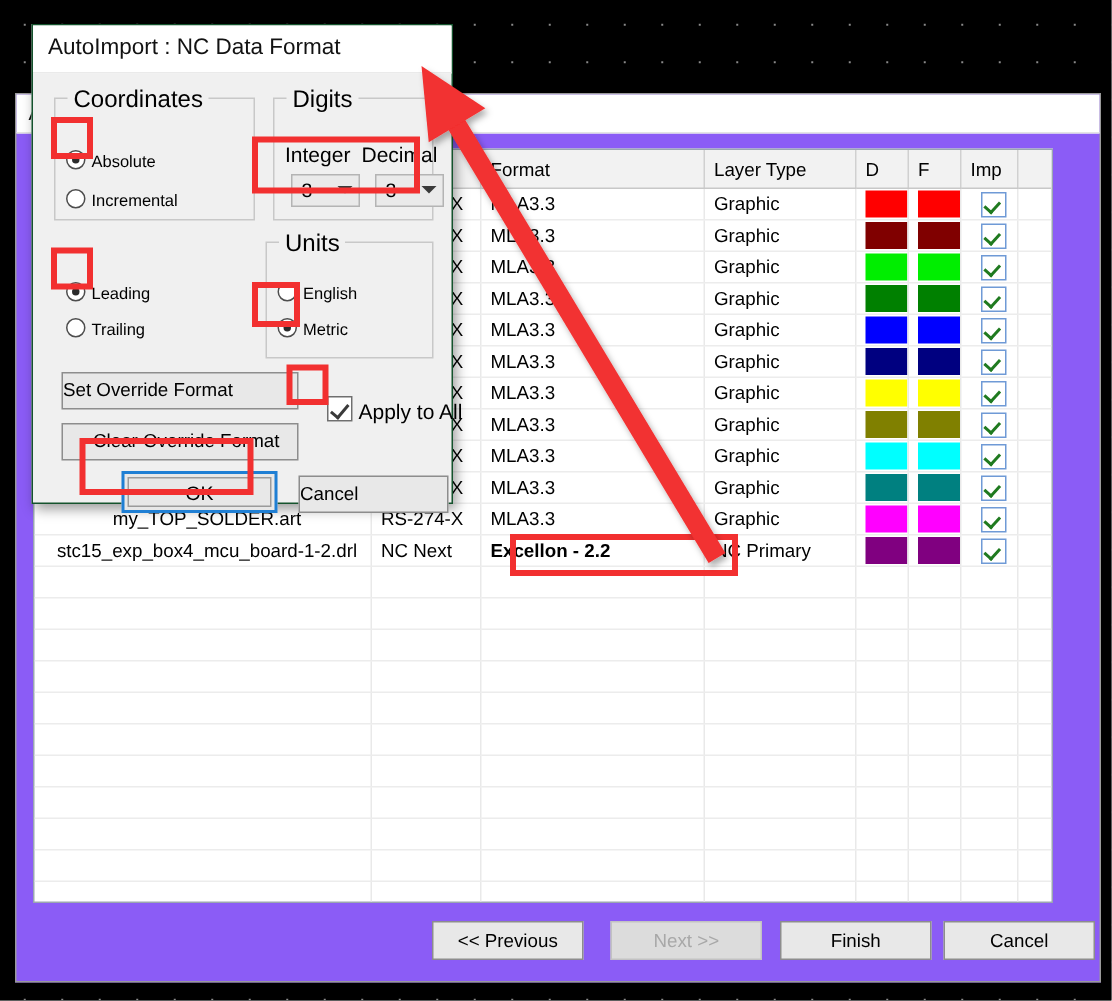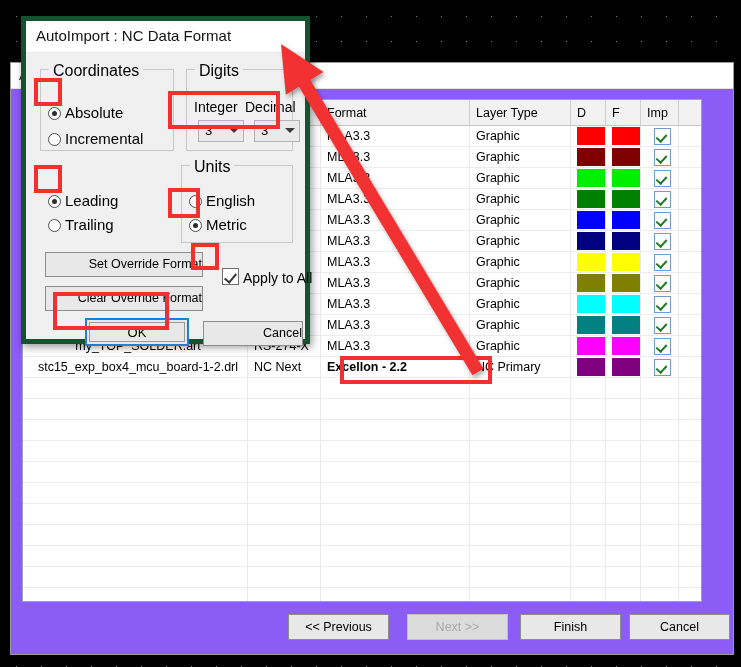--- a/index.html
+++ b/index.html
@@ -114,40 +114,40 @@
   .wbtn.disabled{color:#a8a8a8;background:#dcdcdc;border-color:#c2c2c2;}
   #btn-previous{left:277px;}
   #btn-next{left:396px;}
   #btn-finish{left:509px;}
   #btn-cancel{left:618px;}
 
   
   #nc-dialog{
     position:absolute;left:21px;top:16px;width:279px;height:318px;
     background:#f0f0f0;
-    border:5px solid #14532d;
+    border:1px solid #14532d;
     box-shadow:2px 3px 8px rgba(0,0,0,.4);
   }
   #nc-titlebar{
     position:absolute;left:0;top:0;width:100%;height:32px;
     background:#ffffff;border-bottom:1px solid #eaeaea;
     box-sizing:border-box;
   }
   #nc-title-text{
     position:absolute;left:10px;top:6px;
     font-size:15px;color:#121212;white-space:nowrap;
   }
   .gbox{
     position:absolute;border:1px solid #c8c8c8;background:transparent;
   }
   .gbox-title{
     position:absolute;top:-8px;left:8px;background:#f0f0f0;
     padding:0 4px;font-size:16px;color:#000;white-space:nowrap;
   }
-  .radio-row{position:absolute;white-space:nowrap;font-size:15px;}
+  .radio-row{position:absolute;white-space:nowrap;font-size:11px;}
   .radio{
     display:inline-block;width:13px;height:13px;border-radius:50%;
     border:1px solid #4d4d4d;background:#fff;vertical-align:-2px;
     position:relative;margin-right:4px;box-sizing:border-box;
   }
   .radio.on::after{
     content:"";position:absolute;left:3px;top:3px;width:5px;height:5px;
     border-radius:50%;background:#2b2b2b;
   }
   .lbl{position:absolute;font-size:14px;white-space:nowrap;color:#000;}
@@ -156,21 +156,21 @@
     border:1px solid #b4b4b4;box-sizing:border-box;
     font-size:13px;line-height:20px;padding-left:6px;color:#000;
   }
   .combo .caret{
     position:absolute;right:4px;top:7px;width:0;height:0;
     border-left:5px solid transparent;border-right:5px solid transparent;
     border-top:5px solid #3a3a3a;
   }
   .dbtn{
     position:absolute;background:#e8e8e8;border:1px solid #8d8d8d;
-    font-size:12.5px;text-align:right;color:#000;box-sizing:border-box;
+    font-size:12.5px;text-align:left;color:#000;box-sizing:border-box;
   }
   #chk-applyall{
     position:absolute;left:196px;top:247px;width:17px;height:17px;
     background:#fff;border:1px solid #6f6f6f;box-sizing:border-box;
   }
   #chk-applyall::after{
     content:"";position:absolute;left:4px;top:2px;width:5px;height:10px;
     border:solid #3a3a3a;border-width:0 2px 2px 0;transform:rotate(40deg);
   }
   #ok-focus{

